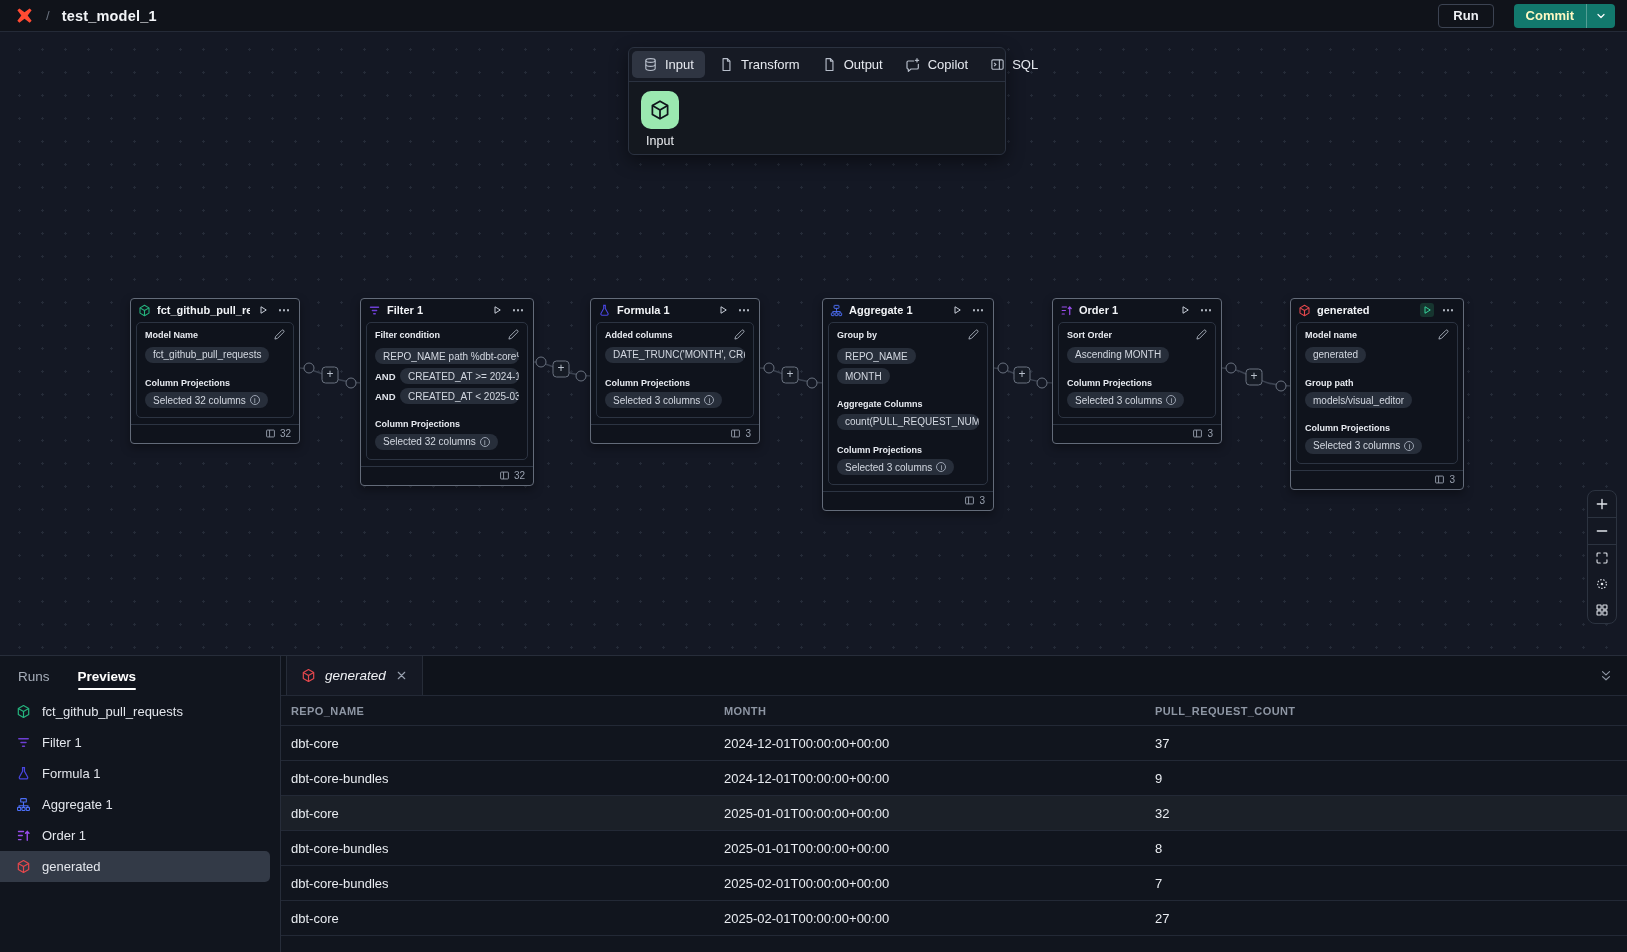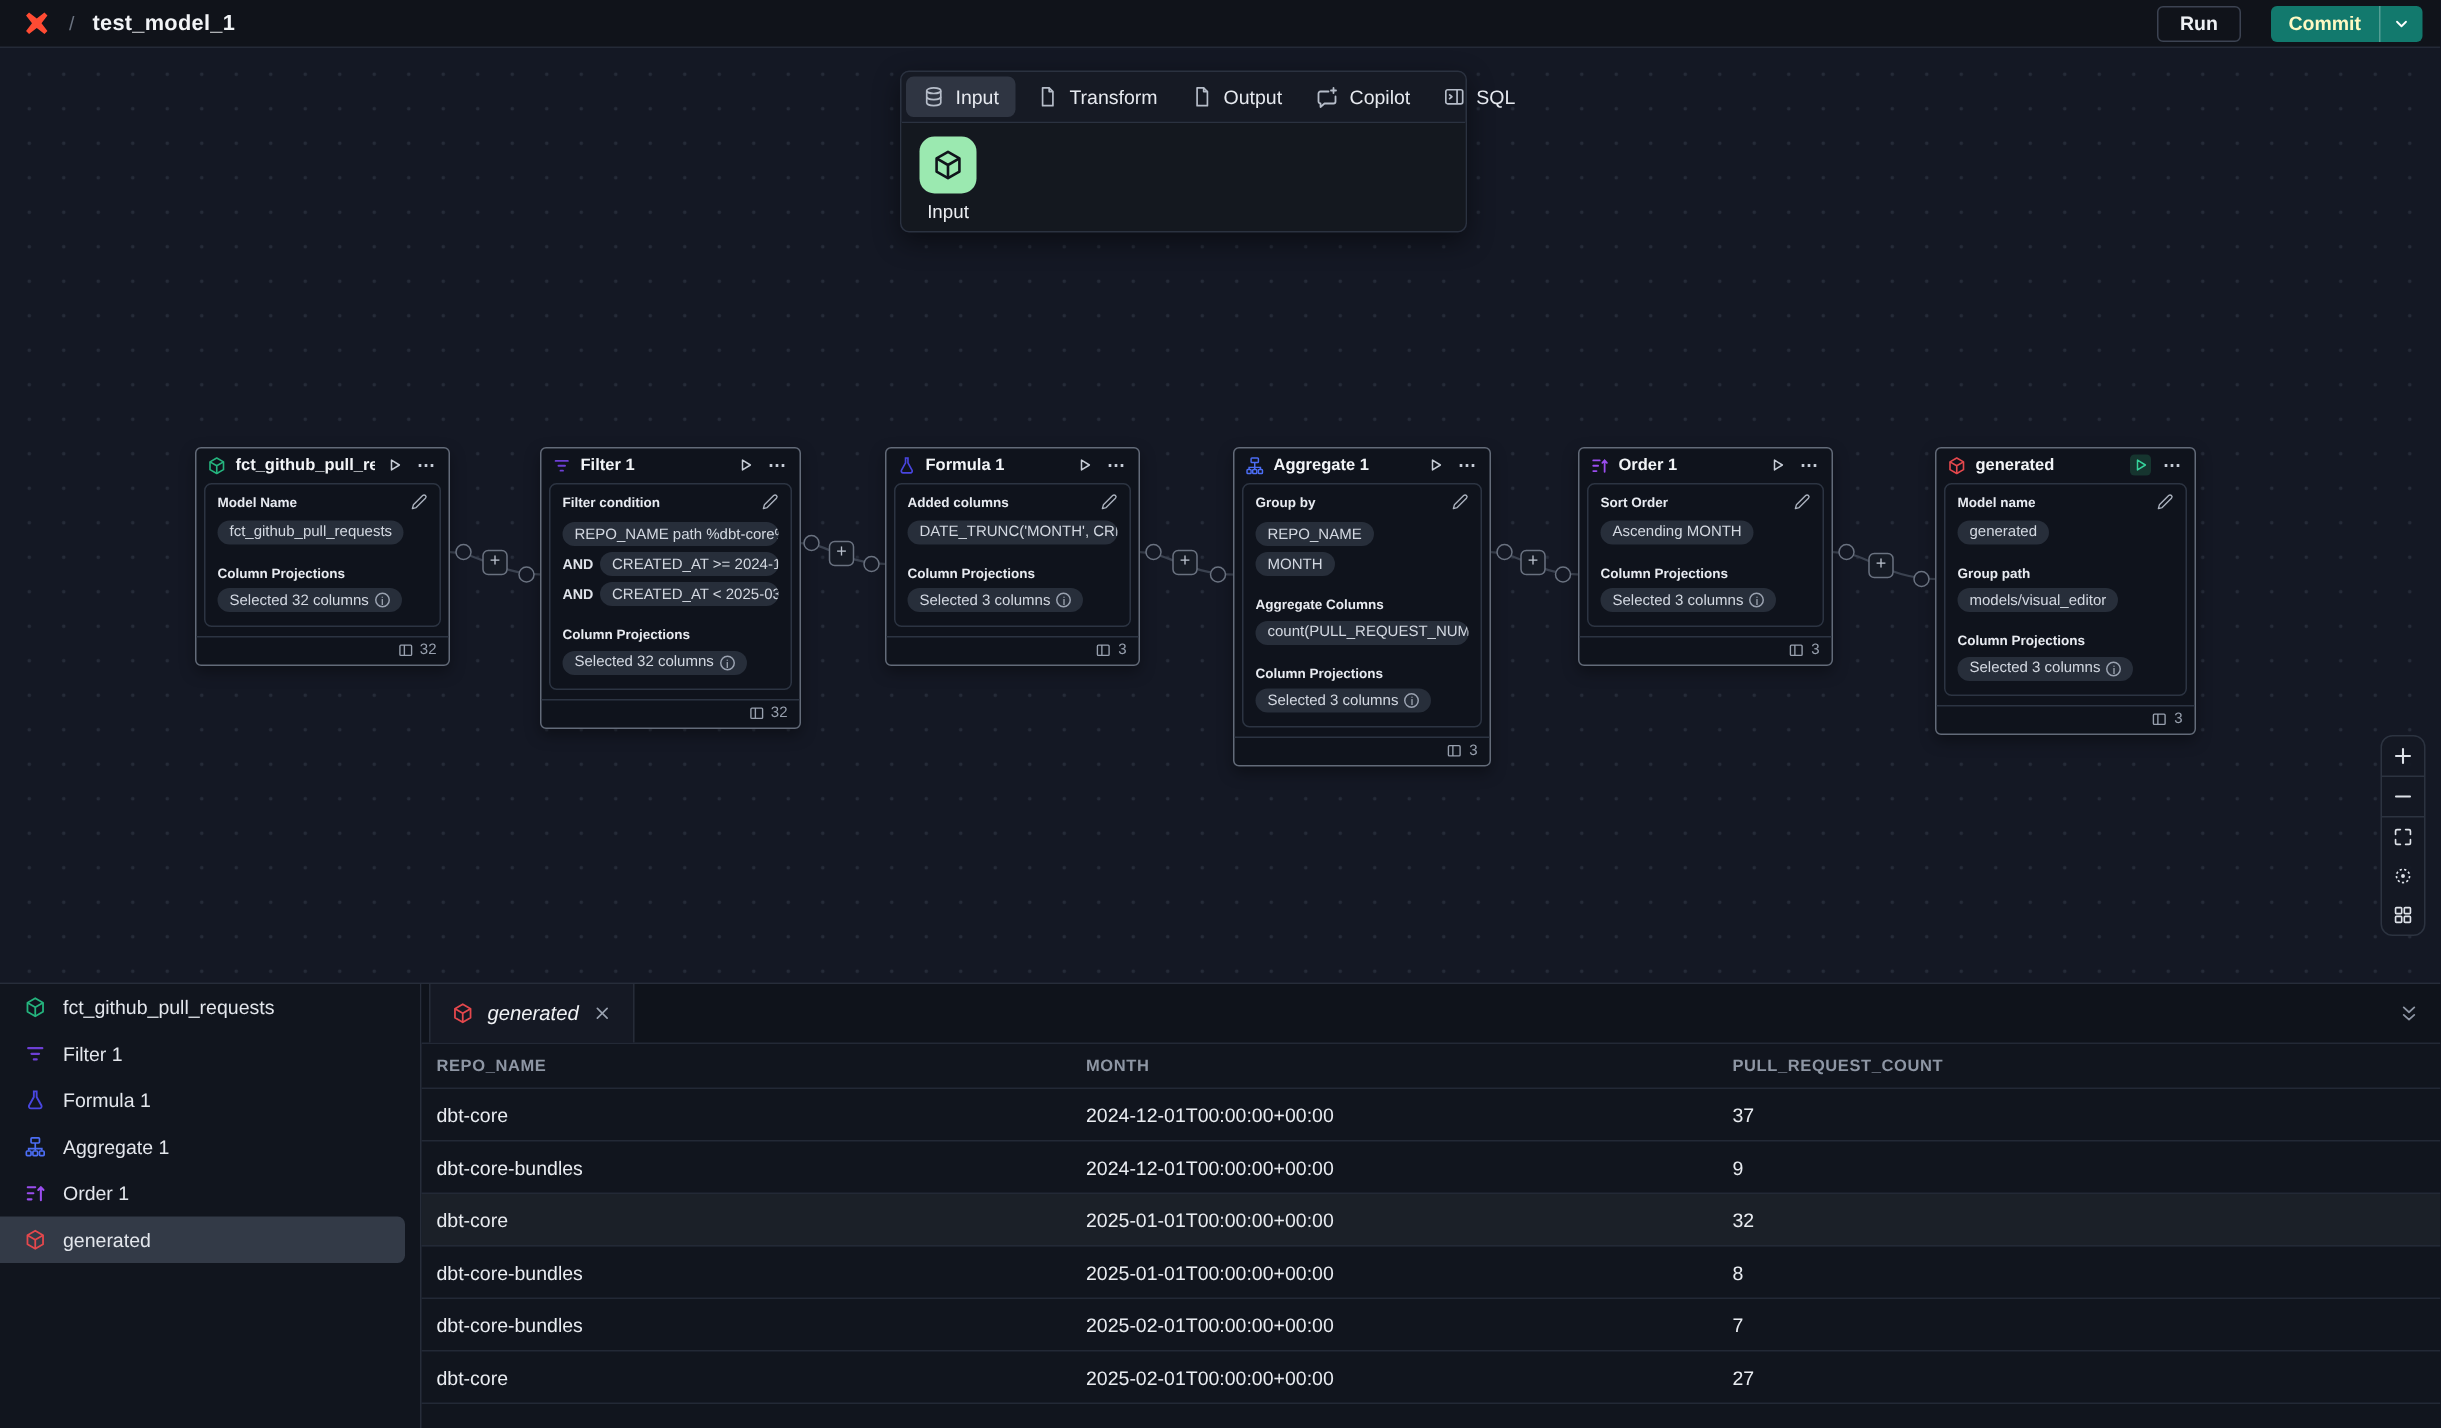--- a/index.html
+++ b/index.html
@@ -19,21 +19,21 @@
   .btn-commit{display:flex;align-items:stretch;background:#12796d;border-radius:4px;height:24px;overflow:hidden;cursor:pointer}
   .btn-commit .lbl{display:flex;align-items:center;padding:0 12px;color:#fef9c3;font-size:13px;font-weight:700}
   .commit-divider{width:1px;background:rgba(255,255,255,.28)}
   .commit-caret{display:flex;align-items:center;padding:0 8px;color:#fff}
 
   
   .canvas{position:absolute;top:32px;left:0;right:0;height:623px;background:#141824;background-image:radial-gradient(circle,#252b38 1.1px,transparent 1.4px);background-size:23px 23px;background-position:8px 6px;overflow:hidden}
   .edges{position:absolute;left:0;top:0;z-index:1;pointer-events:none}
 
   
-  .toolbar{position:absolute;left:600px;top:15px;width:378px;z-index:8;border:1px solid #2b3240;border-radius:6px;background:#161a24;box-shadow:0 6px 18px rgba(0,0,0,.45)}
+  .toolbar{position:absolute;left:628px;top:15px;width:378px;z-index:8;border:1px solid #2b3240;border-radius:6px;background:#161a24;box-shadow:0 6px 18px rgba(0,0,0,.45)}
   .toolbar-tabs{display:flex;align-items:center;height:33px}
   .t-item{display:flex;align-items:center;gap:7px;height:33px;padding:0 11px;font-size:13px;color:#e6e9ef;cursor:pointer;white-space:nowrap}
   .t-item .t-ic{color:#b6bdc9}
   .t-item.active{background:#2f3542;border-radius:5px;height:27px;margin:0 3px}
   .t-sep{width:1px;height:33px;background:#2b3240}
   .drawer{border-top:1px solid #2b3240;background:#14181f;border-radius:0 0 6px 6px;padding:9px 12px 8px;height:73px}
   .tile{display:inline-flex;flex-direction:column;align-items:center;gap:5px;cursor:pointer}
   .tile-box{width:38px;height:38px;border-radius:10px;background:#9be9b0;display:flex;align-items:center;justify-content:center;color:#10141b}
   .tile-label{font-size:12.5px;color:#eceef2}
 
@@ -573,20 +573,24 @@
             <rect x="3.5" y="13.5" width="7" height="7" rx="1"></rect>
             <rect x="13.5" y="13.5" width="7" height="7" rx="1"></rect>
           </svg>
       </div>
     </div>
   </div>
 
   <div class="bottom">
 
     <div class="sidebar">
+      <div class="sb-tabs">
+        <span class="sb-tab">Runs</span>
+        <span class="sb-tab active">Previews</span>
+      </div>
       <div class="sb-item">
         <span class="sb-icon" style="color:#25b47e">
             <svg width="15" height="15" viewBox="0 0 24 24" fill="none" stroke="currentColor" stroke-width="1.9" stroke-linejoin="round">
               <path d="M12 2.4l8.3 4.8v9.6L12 21.6l-8.3-4.8V7.2z"></path>
               <path d="M3.7 7.2L12 12l8.3-4.8M12 12v9.6"></path>
             </svg>
           </span>
         <span>fct_github_pull_requests</span>
       </div>
       <div class="sb-item">

